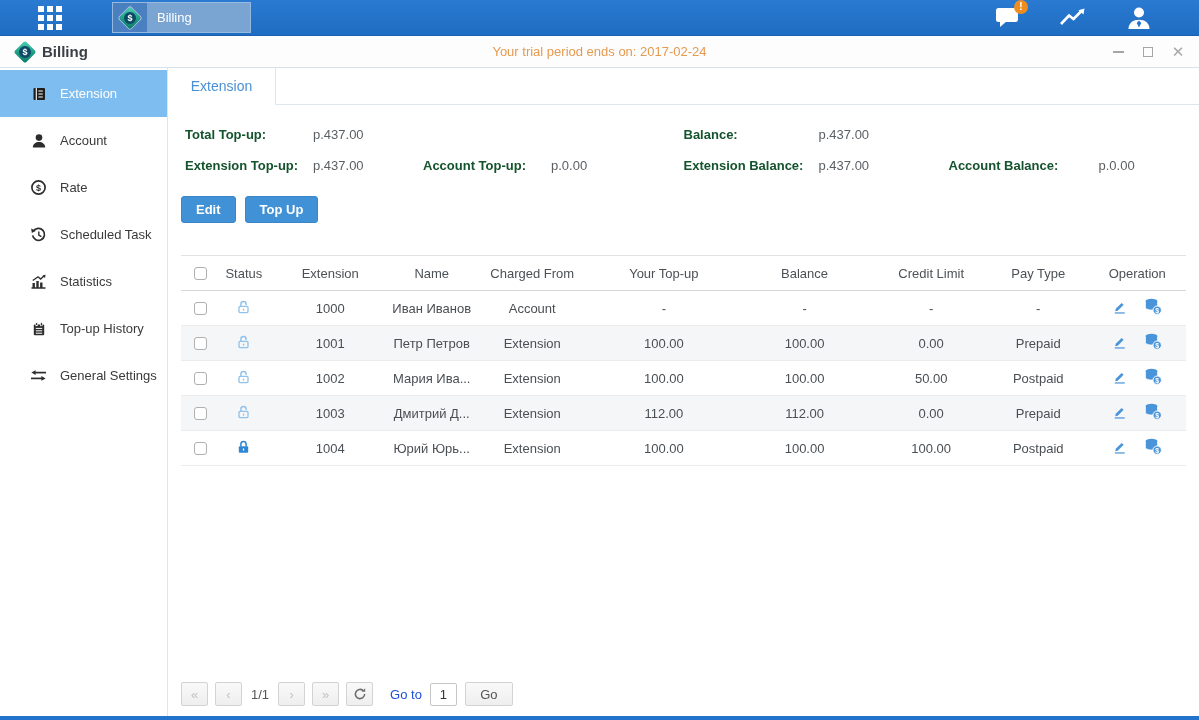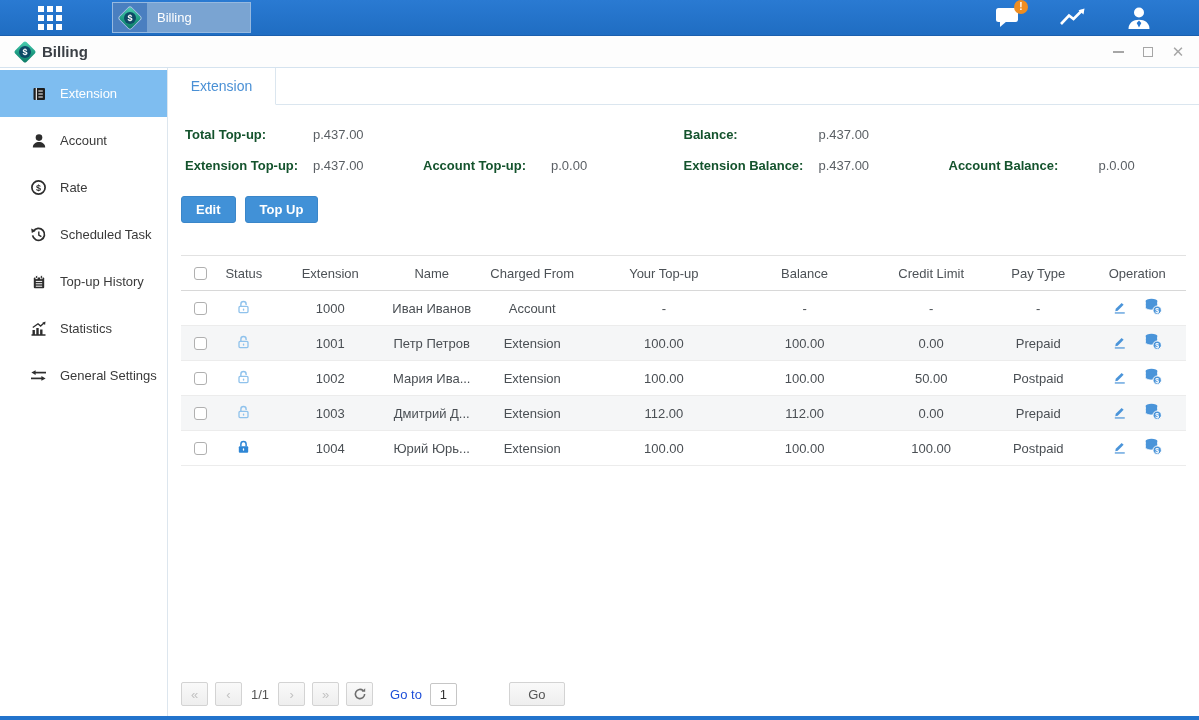--- a/index.html
+++ b/index.html
@@ -90,21 +90,21 @@
   .op-ico { color:#4a94d9; cursor:pointer; display:inline-flex; }
 
   
   .pagination { margin-top:auto; display:flex; align-items:center; flex-shrink:0; padding-bottom:2px; }
   .pg-btn { width:27px; height:24px; background:linear-gradient(#f9f9f9,#eee); border:1px solid #d3d3d3; border-radius:2px;
             display:flex; align-items:center; justify-content:center; color:#c2c2c2; font-size:13px; cursor:pointer; margin-right:7px; }
   .pg-ind { color:#555; margin:0 9px 0 2px; }
   .goto-label { color:#1d4ed8; margin:0 8px 0 10px; }
   .goto-input { width:27px; height:23px; border:1px solid #c6c6c6; border-radius:2px; text-align:center; font-size:13px;
                 color:#333; font-family:inherit; margin-right:8px; }
-  .pg-go { width:56px; color:#555;margin-left:44px; }
+  .pg-go { width:48px; color:#555; }
   .pg-right { margin-left:auto; display:flex; align-items:center; gap:10px; }
   .displaying { color:#333; }
   .page-size { width:52px; height:24px; border:1px solid #c9c9c9; border-radius:2px; background:#fcfcfc;
                display:flex; align-items:center; justify-content:space-between; padding:0 7px; cursor:pointer; color:#333; }
   .page-size .tri { color:#8a8a8a; font-size:9px; }
 
   .bottom-strip { height:4px; background:#2273cc; flex-shrink:0; }
 </style>
 </head>
 <body>
@@ -163,20 +163,21 @@
   <div class="titlebar">
     <div class="win-title">
       <span class="diamond-icon">
           <span class="diamond"></span>
           <span class="dollar">
             <i>$</i>
           </span>
         </span>
       <span>Billing</span>
     </div>
+    <div class="trial">Your trial period ends on: 2017-02-24</div>
     <div class="win-ctrls">
       <span class="wc wc-min">
           <i></i>
         </span>
       <span class="wc wc-max">
           <i></i>
         </span>
       <span class="wc wc-close">✕</span>
     </div>
   </div>
@@ -219,48 +220,48 @@
 
   <div class="side-item">
     <span class="side-icon">
             <svg width="17" height="17" viewBox="0 0 17 17">
               <path d="M3.4 5.2 a6 6 0 1 1 -0.8 4.2" fill="none" stroke="currentColor" stroke-width="1.7"></path>
               <path d="M1.2 2.6 l0.6 4.4 4-2.2 z" fill="currentColor"></path>
               <path d="M8.8 5.4 V9 l2.6 1.6" fill="none" stroke="currentColor" stroke-width="1.4"></path>
             </svg>
           </span>
     <span class="side-label">Scheduled Task</span>
+  </div>
+
+  <div class="side-item">
+    <span class="side-icon">
+            <svg width="17" height="17" viewBox="0 0 17 17">
+              <path d="M1.5 15 h14" stroke="currentColor" stroke-width="1.5"></path>
+              <rect x="2.5" y="10" width="2.4" height="5" fill="currentColor"></rect>
+              <rect x="6.3" y="8" width="2.4" height="7" fill="currentColor"></rect>
+              <rect x="10.1" y="9.5" width="2.4" height="5.5" fill="currentColor"></rect>
+              <path d="M2.8 7.5 L8 3.8 L10.6 6 L14 3" fill="none" stroke="currentColor" stroke-width="1.4"></path>
+              <path d="M15.5 1.5 l-0.4 3.6 -2.8-2.4 z" fill="currentColor"></path>
+            </svg>
+          </span>
+    <span class="side-label">Statistics</span>
   </div>
 
   <div class="side-item">
     <span class="side-icon">
             <svg width="16" height="16" viewBox="0 0 16 16">
               <rect x="2.8" y="3.4" width="10.4" height="10.8" rx="1" fill="currentColor"></rect>
               <rect x="4.8" y="1.6" width="1.7" height="3.2" fill="currentColor" stroke="#fff" stroke-width="0.6"></rect>
               <rect x="9.5" y="1.6" width="1.7" height="3.2" fill="currentColor" stroke="#fff" stroke-width="0.6"></rect>
               <line x1="4.8" y1="7.4" x2="11.2" y2="7.4" stroke="#fff" stroke-width="1"></line>
               <line x1="4.8" y1="9.8" x2="11.2" y2="9.8" stroke="#fff" stroke-width="1"></line>
               <line x1="4.8" y1="12.2" x2="11.2" y2="12.2" stroke="#fff" stroke-width="1"></line>
             </svg>
           </span>
     <span class="side-label">Top-up History</span>
-  </div>
-
-  <div class="side-item">
-    <span class="side-icon">
-            <svg width="17" height="17" viewBox="0 0 17 17">
-              <path d="M1.5 15 h14" stroke="currentColor" stroke-width="1.5"></path>
-              <rect x="2.5" y="10" width="2.4" height="5" fill="currentColor"></rect>
-              <rect x="6.3" y="8" width="2.4" height="7" fill="currentColor"></rect>
-              <rect x="10.1" y="9.5" width="2.4" height="5.5" fill="currentColor"></rect>
-              <path d="M2.8 7.5 L8 3.8 L10.6 6 L14 3" fill="none" stroke="currentColor" stroke-width="1.4"></path>
-              <path d="M15.5 1.5 l-0.4 3.6 -2.8-2.4 z" fill="currentColor"></path>
-            </svg>
-          </span>
-    <span class="side-label">Statistics</span>
   </div>
 
   <div class="side-item">
     <span class="side-icon">
             <svg width="17" height="15" viewBox="0 0 17 15">
               <path d="M4 4.6 h12" stroke="currentColor" stroke-width="1.7"></path>
               <path d="M5.6 2.2 L1.4 4.6 l4.2 2.4 z" fill="currentColor"></path>
               <path d="M1 10.4 h12" stroke="currentColor" stroke-width="1.7"></path>
               <path d="M11.4 8 l4.2 2.4 -4.2 2.4 z" fill="currentColor"></path>
             </svg>

